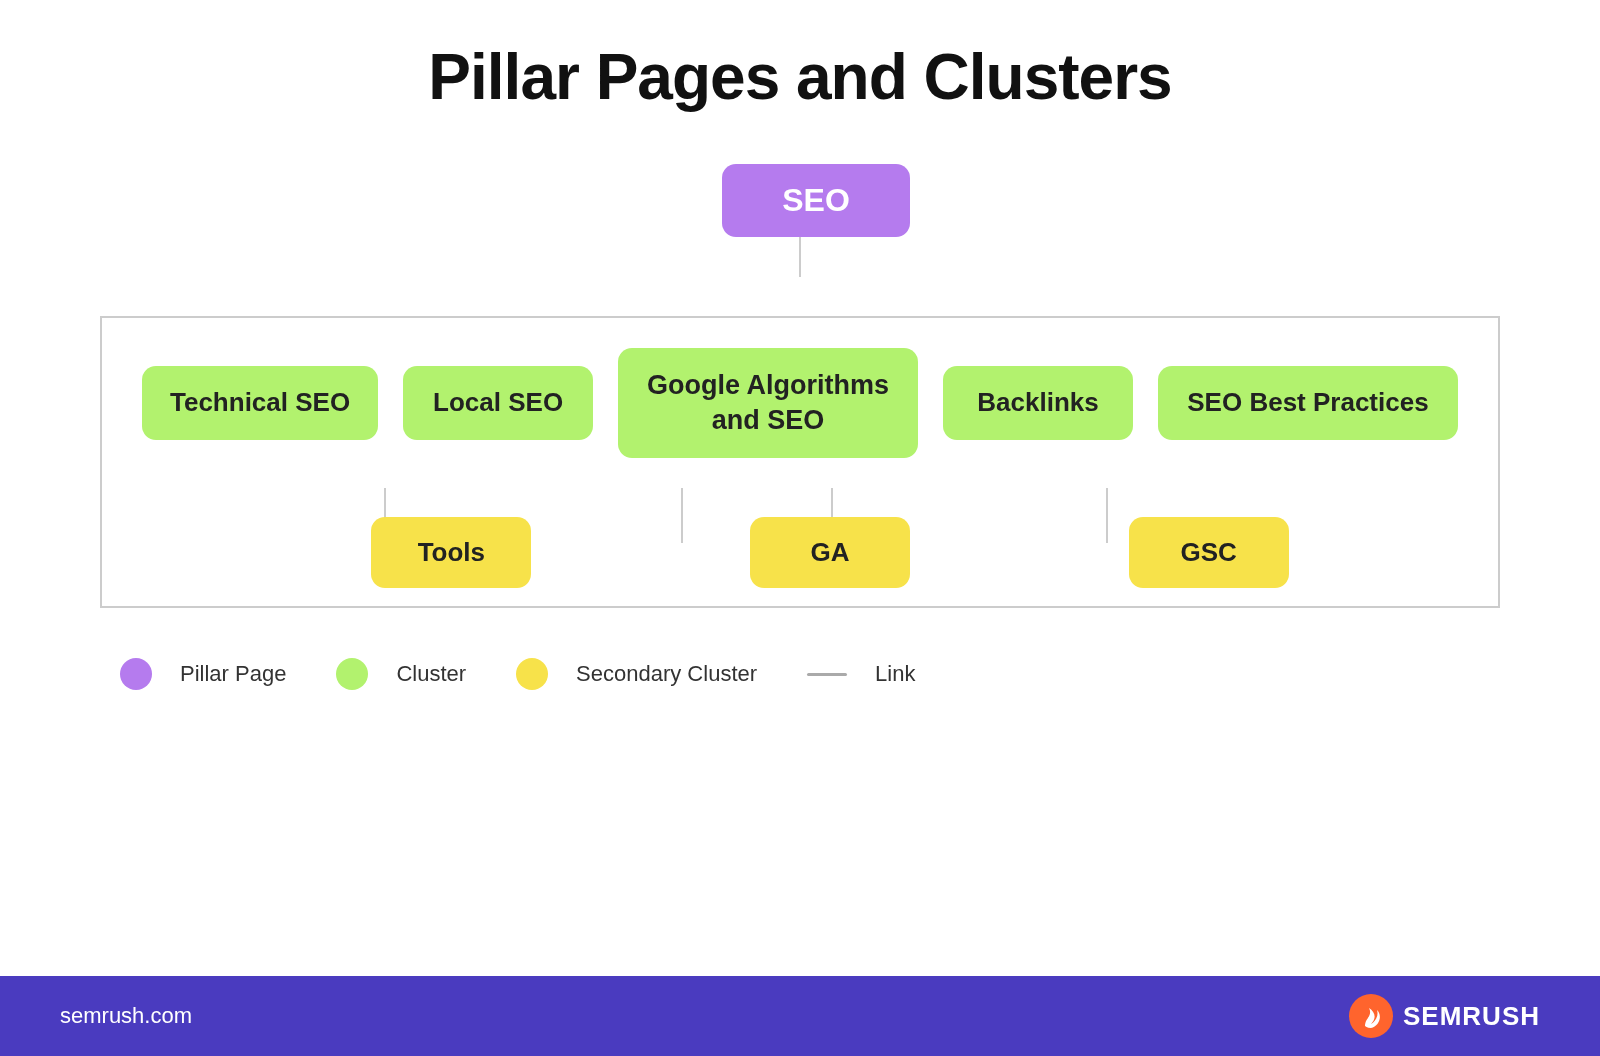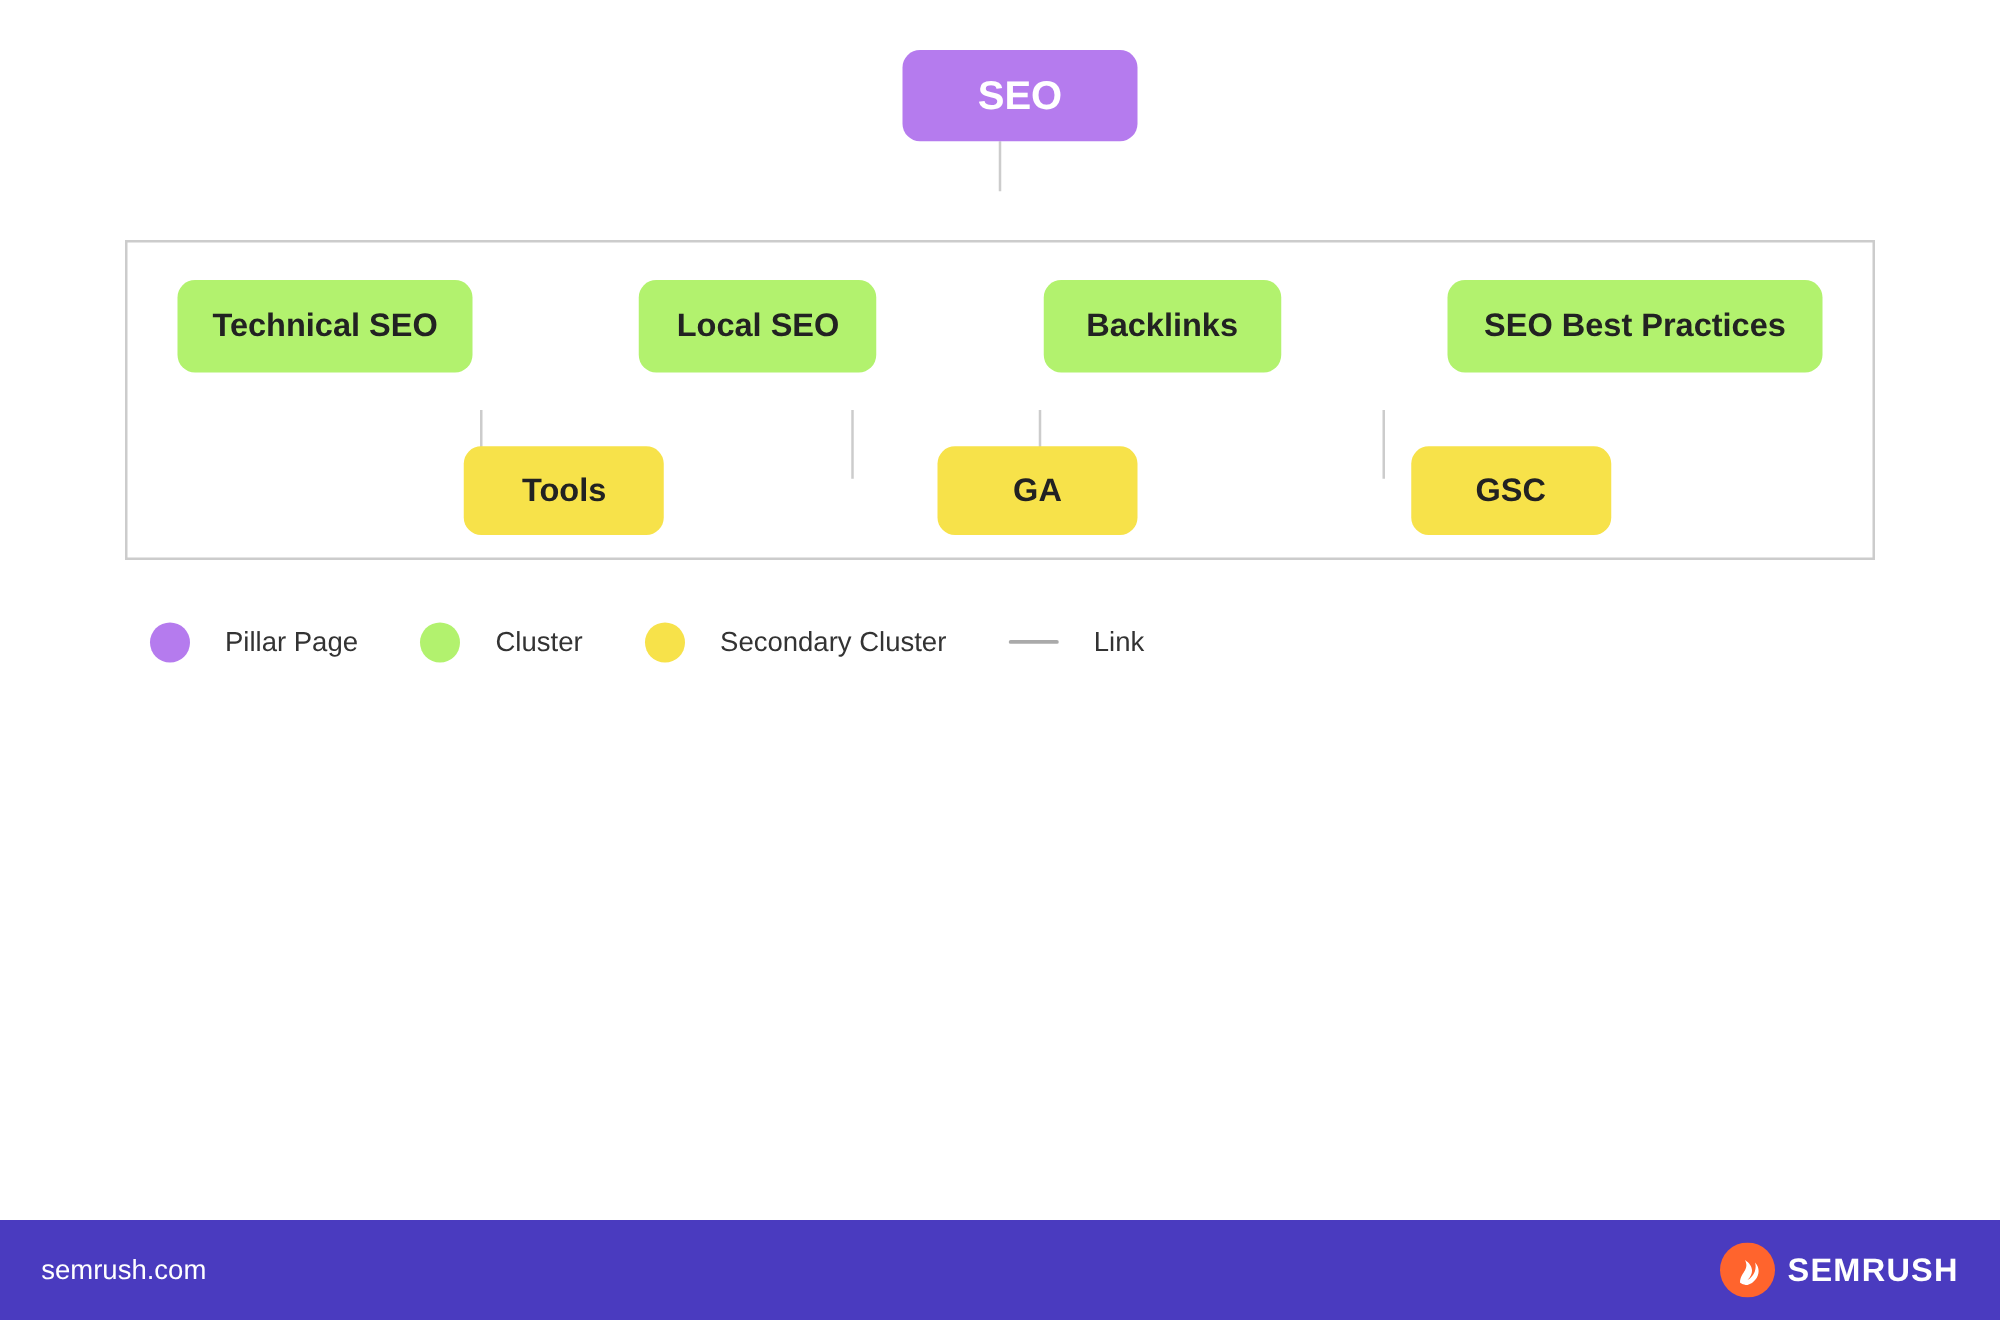--- a/index.html
+++ b/index.html
@@ -123,21 +123,21 @@
       color: #333333;
     }
 
     
     .footer {
       background: #4a3bbf;
       height: 80px;
       display: flex;
       align-items: center;
       justify-content: space-between;
-      padding: 0 33px;
+      padding: 0 60px;
       flex-shrink: 0;
     }
 
     .footer-url {
       color: white;
       font-size: 22px;
       font-weight: 500;
     }
 
     .semrush-logo {
@@ -201,34 +201,36 @@
       border: 2px solid #cccccc;
       border-top: none;
       position: relative;
       height: 120px;
     }
   </style>
 </head>
 <body>
 
 <div class="main-content">
+  <h1 class="page-title">Pillar Pages and Clusters</h1>
 
   <div class="diagram-wrapper">
 
     <div class="top-section">
       <div class="top-node">
         <div class="node-seo">SEO</div>
       </div>
       <div class="vertical-line-top"></div>
     </div>
 
     <div class="middle-section">
       <div class="middle-box">
         <div class="node-green">Technical SEO</div>
         <div class="node-green">Local SEO</div>
+        <div class="node-green large">Google Algorithms and SEO</div>
         <div class="node-green">Backlinks</div>
         <div class="node-green wide">SEO Best Practices</div>
       </div>
     </div>
 
     <div class="bottom-section">
 
       <svg width="1400" height="120" style="position:absolute;top:0;left:0;">
 
         <line x1="283" y1="0" x2="283" y2="55" stroke="#cccccc" stroke-width="2"></line>

